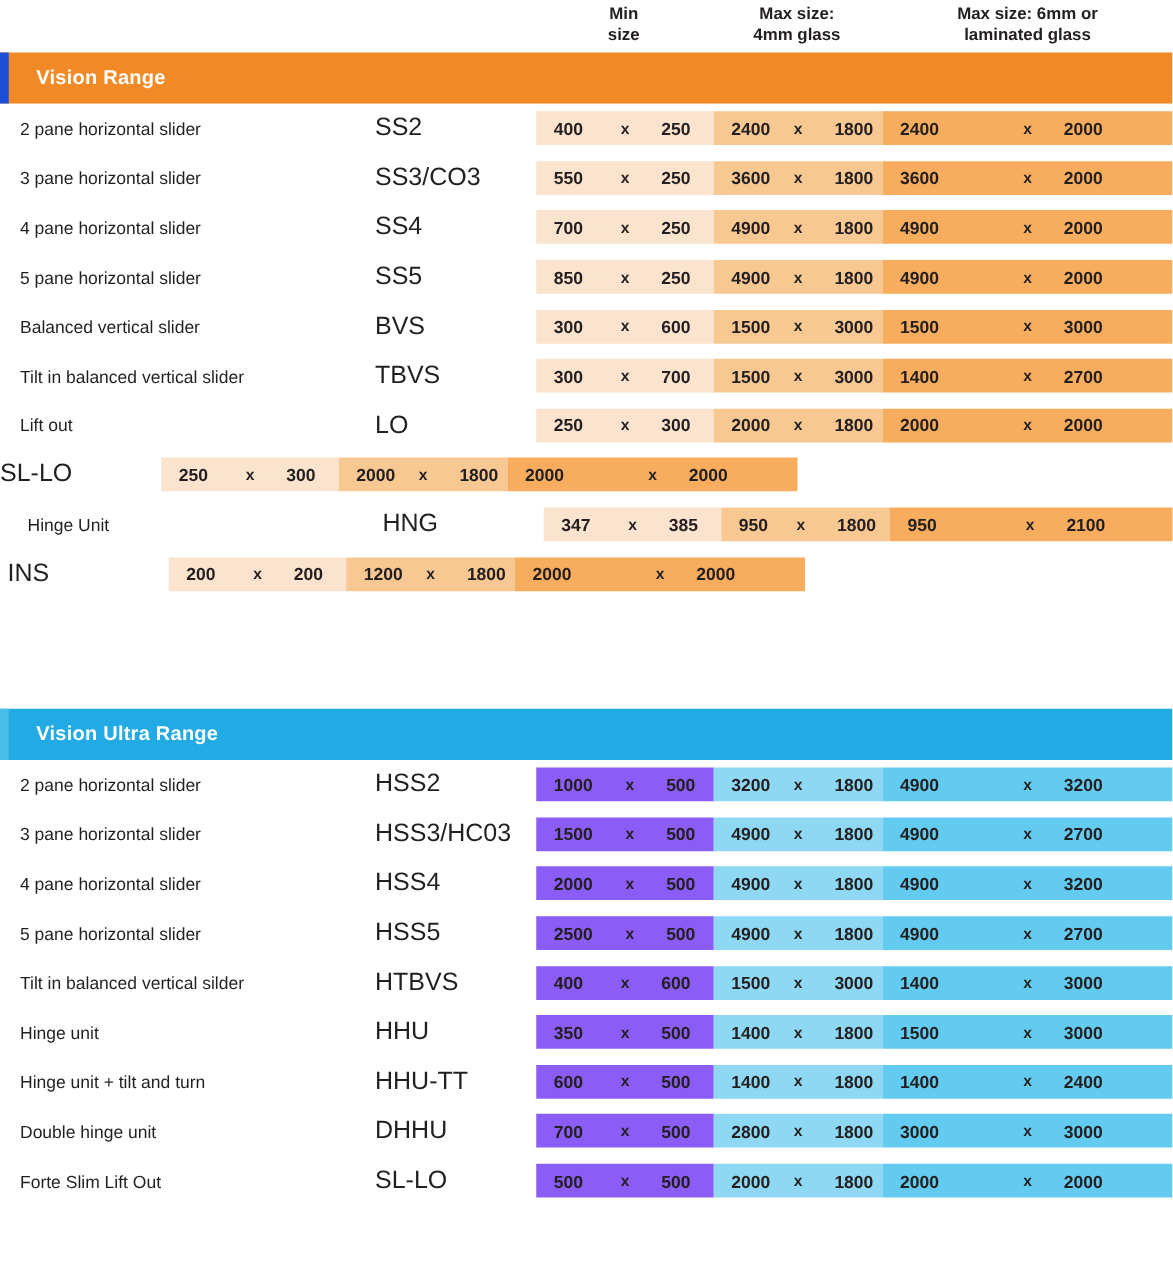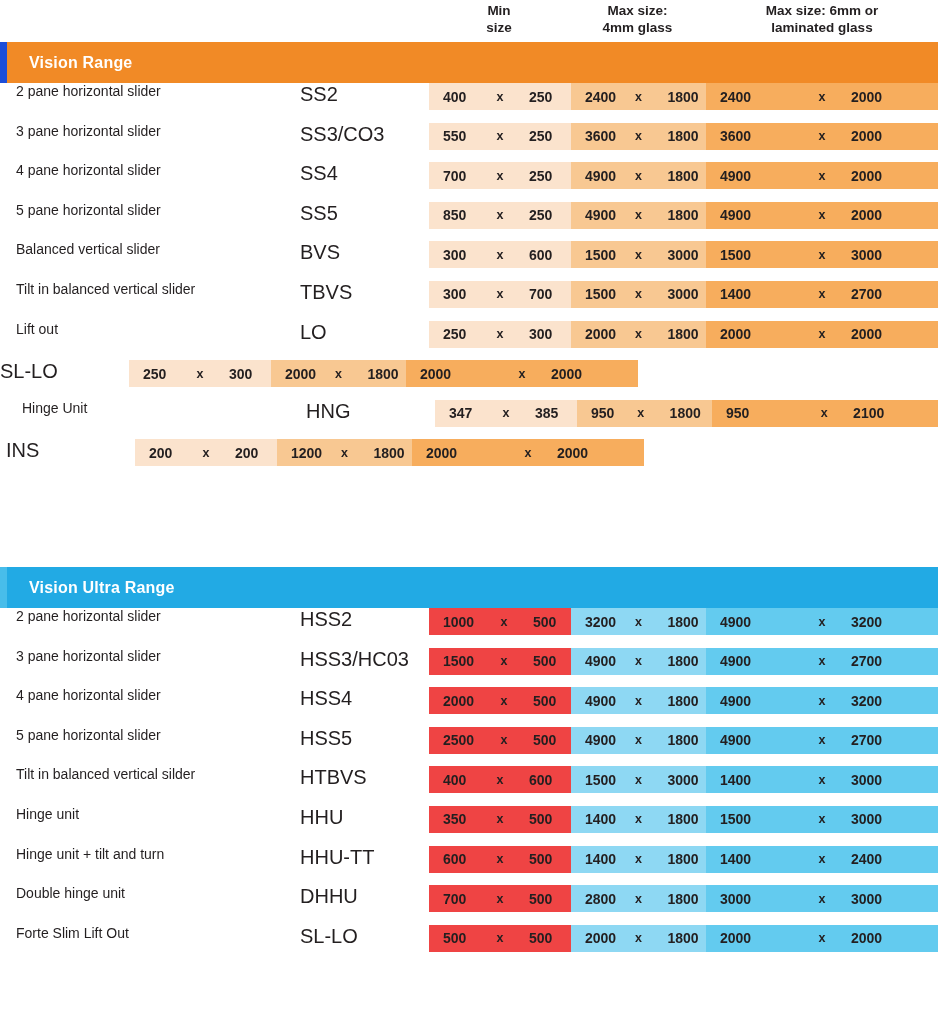--- a/index.html
+++ b/index.html
@@ -62,21 +62,21 @@
   }
   .orange .range-title { background: #f18a26; border-left: 7px solid #1d4ed8; }
   .blue   .range-title { background: #22aae4; border-left: 7px solid #48bdea; }
 
   .rows { position: relative; }
 
   .row {
     position: relative;
     height: 39.6px;
     display: flex;
-    align-items: flex-start;
+    align-items: center;
     background: #ffffff;
   }
 
   
   .cell-name {
     width: 300px;
     flex: 0 0 300px;
     padding-left: 16px;
     box-sizing: border-box;
     font-size: 14px;
@@ -113,21 +113,21 @@
   }
 
   .grp-min { width: 142px; }
   .grp-mid { width: 135px; }
   .grp-max { width: 232px; }
 
   .orange .grp-min { background: #fbe3cd; }
   .orange .grp-mid { background: #f8c892; }
   .orange .grp-max { background: #f7ad5d; }
 
-  .blue .grp-min { background: #ef4444; }
+  .blue .grp-min { background: #8b5cf6; }
   .blue .grp-mid { background: #8ed8f3; }
   .blue .grp-max { background: #63cbef; }
 
   
   .row::after {
     content: "";
     position: absolute;
     left: 429px;
     right: 0;
     bottom: 0;

